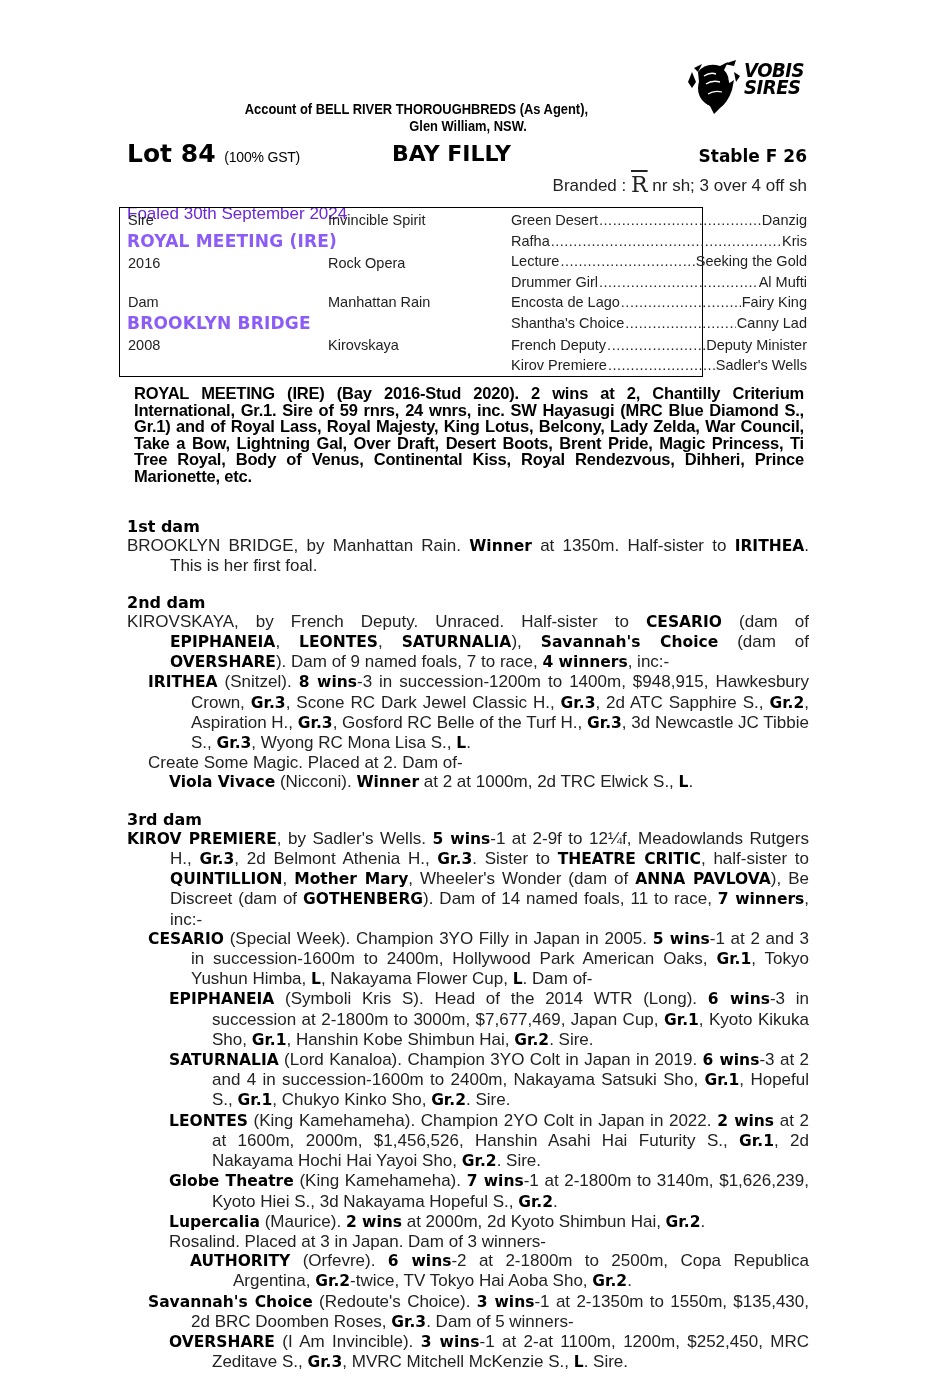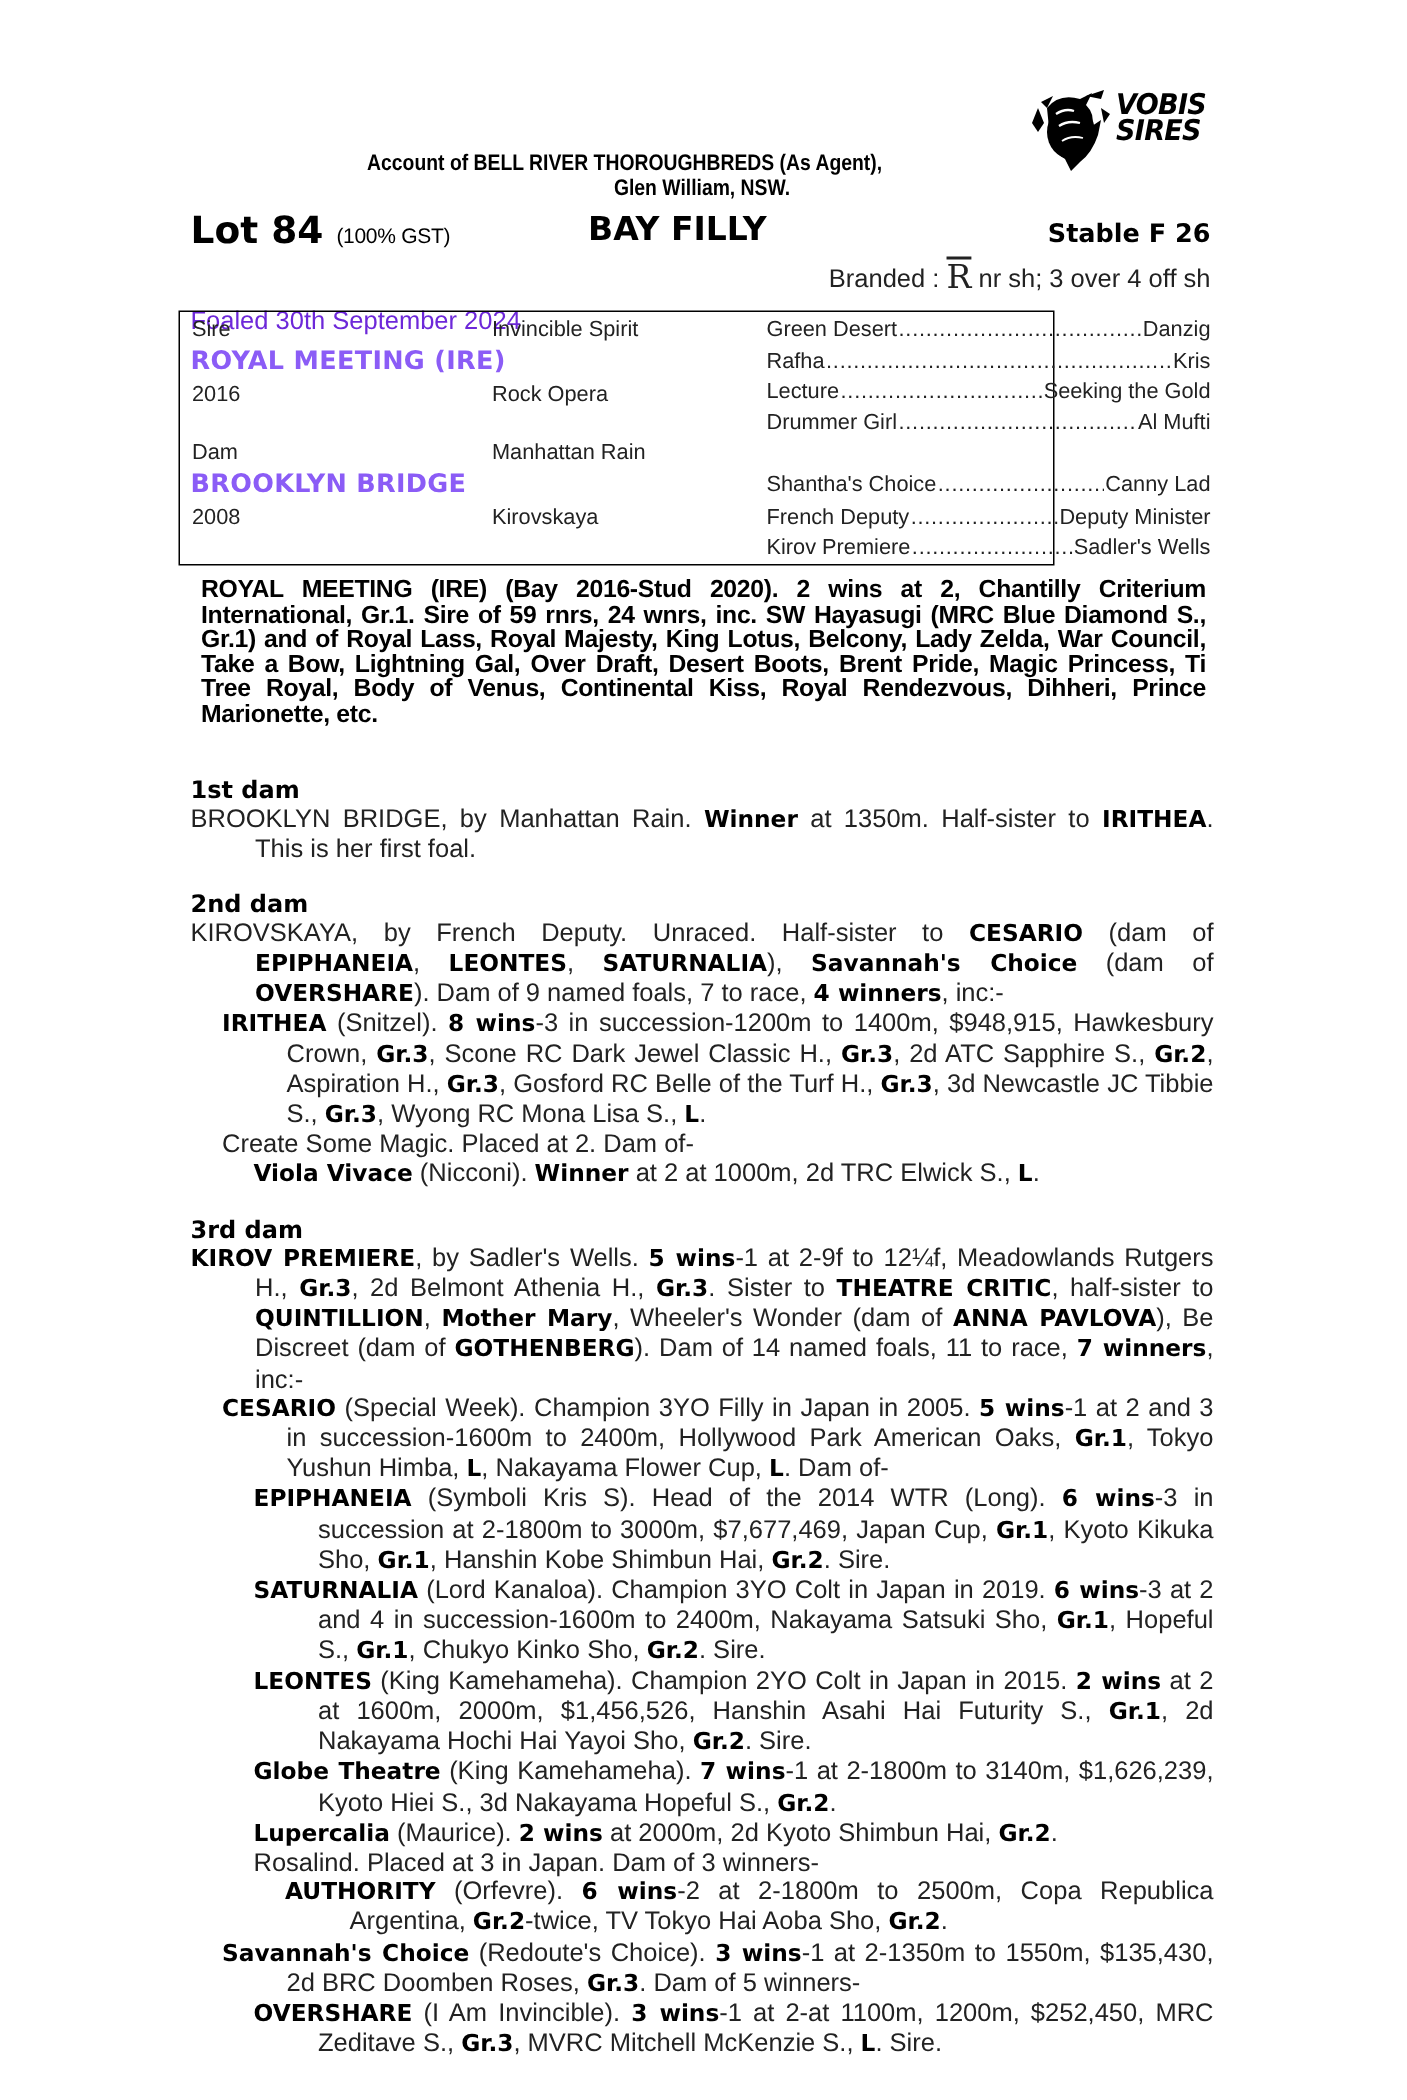--- a/index.html
+++ b/index.html
@@ -112,20 +112,25 @@
     <div class="gp" style="top:43px">
         <span>Lecture</span>
         <span class="dots"></span>
         <span>Seeking the Gold</span>
       </div>
     <div class="gp" style="top:64px">
         <span>Drummer Girl</span>
         <span class="dots"></span>
         <span>Al Mufti</span>
       </div>
+    <div class="gp" style="top:84px">
+        <span>Encosta de Lago</span>
+        <span class="dots"></span>
+        <span>Fairy King</span>
+      </div>
     <div class="gp" style="top:105px">
         <span>Shantha's Choice</span>
         <span class="dots"></span>
         <span>Canny Lad</span>
       </div>
     <div class="gp" style="top:127px">
         <span>French Deputy</span>
         <span class="dots"></span>
         <span>Deputy Minister</span>
       </div>
@@ -166,21 +171,21 @@
     <div class="p lvl1">
       <span class="b">CESARIO</span><span> (Special Week). Champion 3YO Filly in Japan in 2005. </span><span class="b">5 wins</span><span>-1 at 2 and 3 in succession-1600m to 2400m, Hollywood Park American Oaks, </span><span class="b">Gr.1</span><span>, Tokyo Yushun Himba, </span><span class="b">L</span><span>, Nakayama Flower Cup, </span><span class="b">L</span><span>. Dam of-</span>
     </div>
     <div class="p lvl2">
       <span class="b">EPIPHANEIA</span><span> (Symboli Kris S). Head of the 2014 WTR (Long). </span><span class="b">6 wins</span><span>-3 in succession at 2-1800m to 3000m, $7,677,469, Japan Cup, </span><span class="b">Gr.1</span><span>, Kyoto Kikuka Sho, </span><span class="b">Gr.1</span><span>, Hanshin Kobe Shimbun Hai, </span><span class="b">Gr.2</span><span>. Sire.</span>
     </div>
     <div class="p lvl2">
       <span class="b">SATURNALIA</span><span> (Lord Kanaloa). Champion 3YO Colt in Japan in 2019. </span><span class="b">6 wins</span><span>-3 at 2 and 4 in succession-1600m to 2400m, Nakayama Satsuki Sho, </span><span class="b">Gr.1</span><span>, Hopeful S., </span><span class="b">Gr.1</span><span>, Chukyo Kinko Sho, </span><span class="b">Gr.2</span><span>. Sire.</span>
     </div>
     <div class="p lvl2">
-      <span class="b">LEONTES</span><span> (King Kamehameha). Champion 2YO Colt in Japan in 2015. </span><span class="b">2 wins</span><span> at 2 at 1600m, 2000m, $1,456,526, Hanshin Asahi Hai Futurity S., </span><span class="b">Gr.1</span><span>, 2d Nakayama Hochi Hai Yayoi Sho, </span><span class="b">Gr.2</span><span>. Sire.</span>
+      <span class="b">LEONTES</span><span> (King Kamehameha). Champion 2YO Colt in Japan in 2022. </span><span class="b">2 wins</span><span> at 2 at 1600m, 2000m, $1,456,526, Hanshin Asahi Hai Futurity S., </span><span class="b">Gr.1</span><span>, 2d Nakayama Hochi Hai Yayoi Sho, </span><span class="b">Gr.2</span><span>. Sire.</span>
     </div>
     <div class="p lvl2">
       <span class="b">Globe Theatre</span><span> (King Kamehameha). </span><span class="b">7 wins</span><span>-1 at 2-1800m to 3140m, $1,626,239, Kyoto Hiei S., 3d Nakayama Hopeful S., </span><span class="b">Gr.2</span><span>.</span>
     </div>
     <div class="p lvl2">
       <span class="b">Lupercalia</span><span> (Maurice). </span><span class="b">2 wins</span><span> at 2000m, 2d Kyoto Shimbun Hai, </span><span class="b">Gr.2</span><span>.</span>
     </div>
     <div class="p lvl2n">
       <span>Rosalind. Placed at 3 in Japan. Dam of 3 winners-</span>
     </div>

